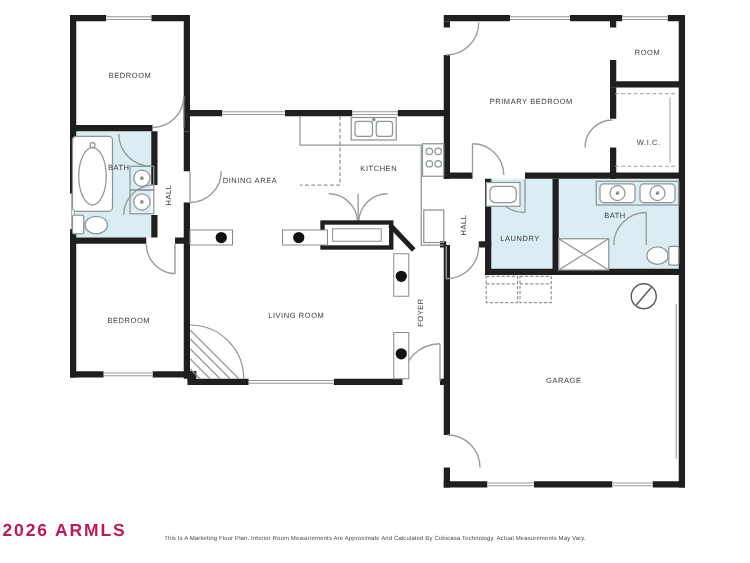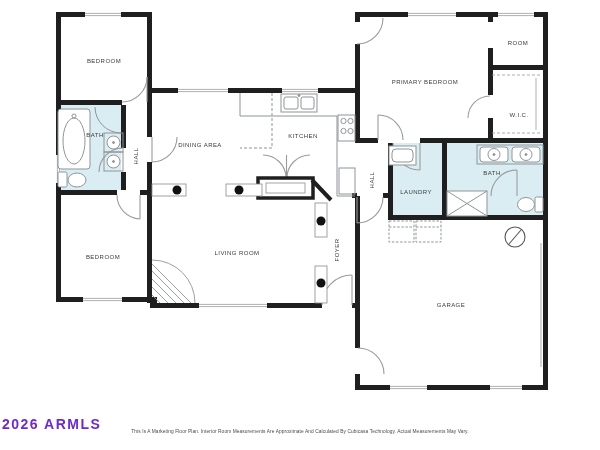--- a/index.html
+++ b/index.html
@@ -3,21 +3,21 @@
 <meta charset="utf-8">
 <style>
   html,body{margin:0;padding:0;background:#ffffff;}
   .stage{position:relative;width:600px;height:450px;background:#fff;
          font-family:"Liberation Sans",sans-serif;overflow:hidden;}
   .stage svg{position:absolute;left:0;top:0;}
   .room-label{position:absolute;transform:translate(-50%,-50%);
       font-size:6px;letter-spacing:.45px;color:#3a3a3a;white-space:nowrap;font-weight:400;}
   .room-label.vertical{transform:translate(-50%,-50%) rotate(-90deg);}
   .watermark{position:absolute;left:2px;top:416px;font-size:14px;font-weight:bold;
-      color:#6d28d9;letter-spacing:1.5px;}
+      color:#be185d;letter-spacing:1.5px;}
   .disclaimer{position:absolute;left:0;right:0;top:429px;text-align:center;
       font-size:4.8px;color:#4a4a4a;letter-spacing:.1px;}
 </style>
 </head>
 <body>
 
 <div class="stage">
 
 <svg width="600" height="450" viewBox="0 0 600 450">
 

